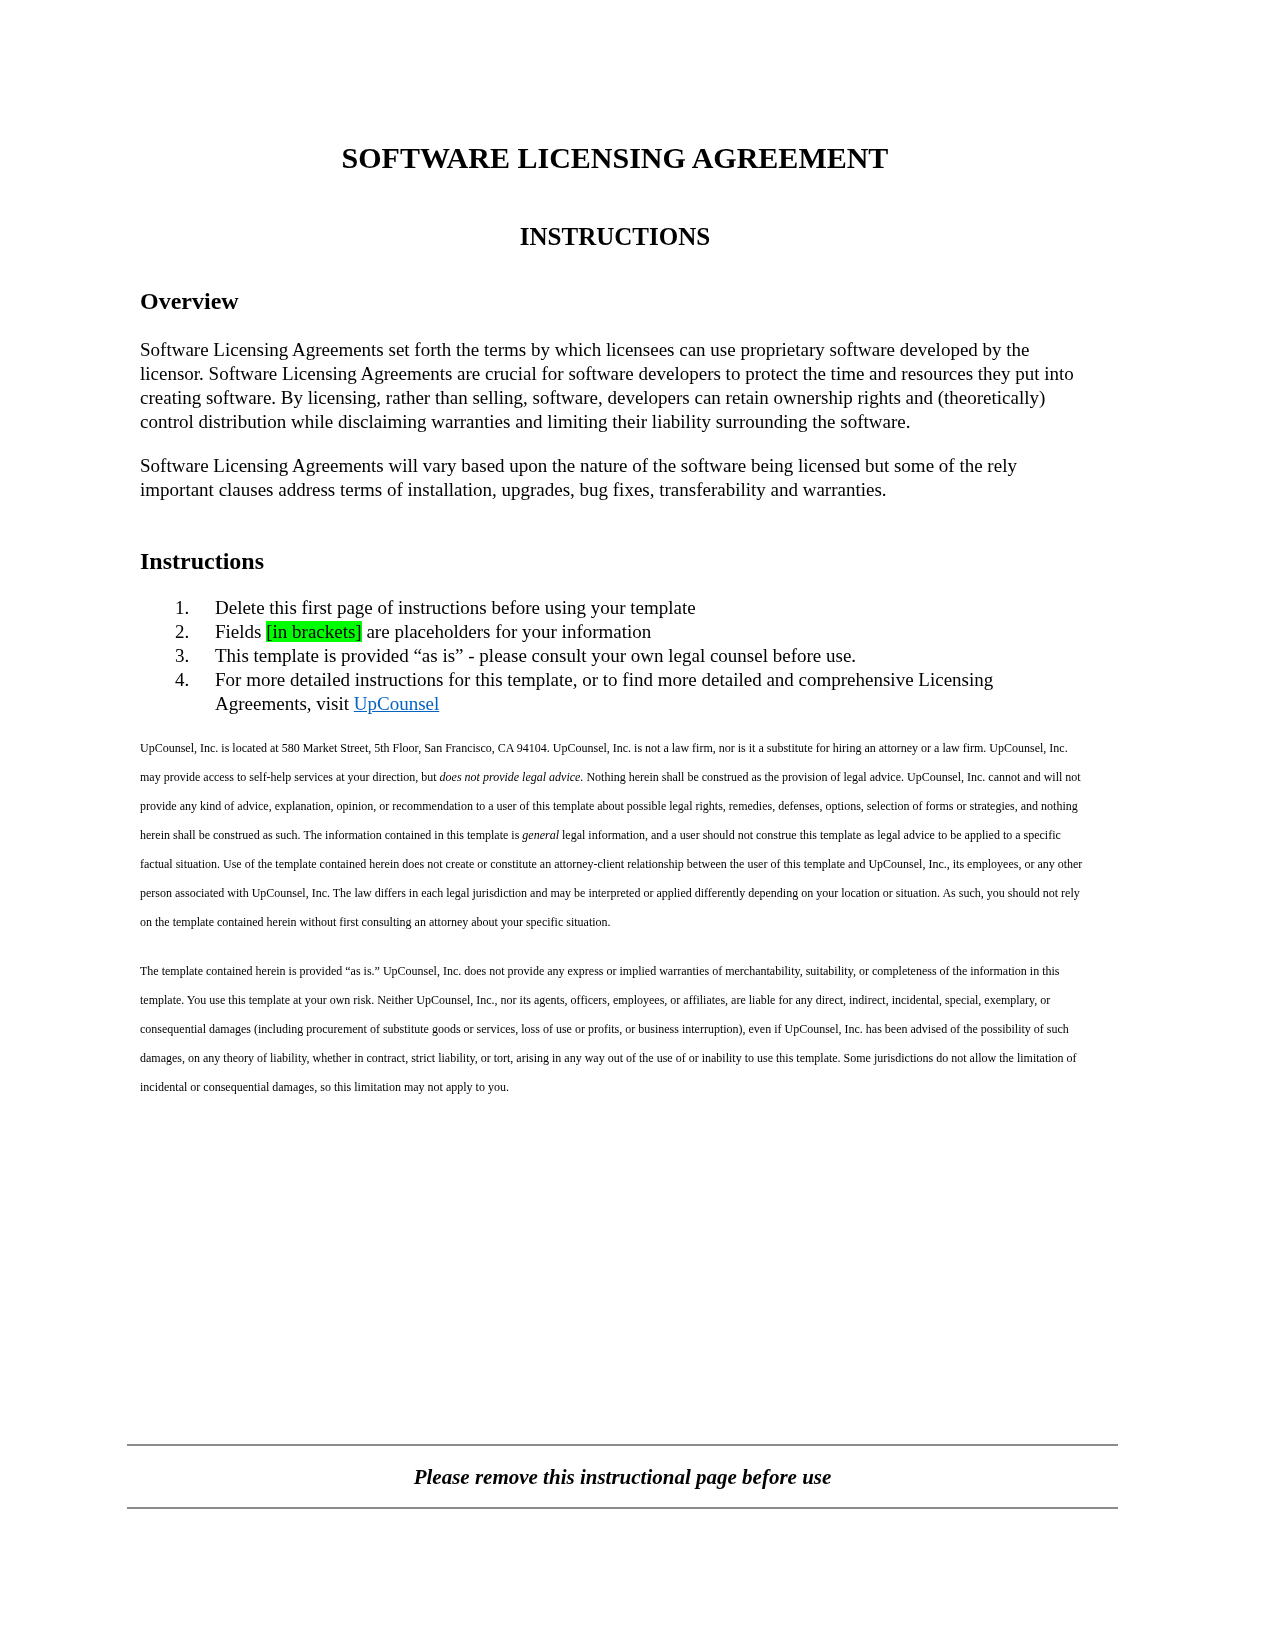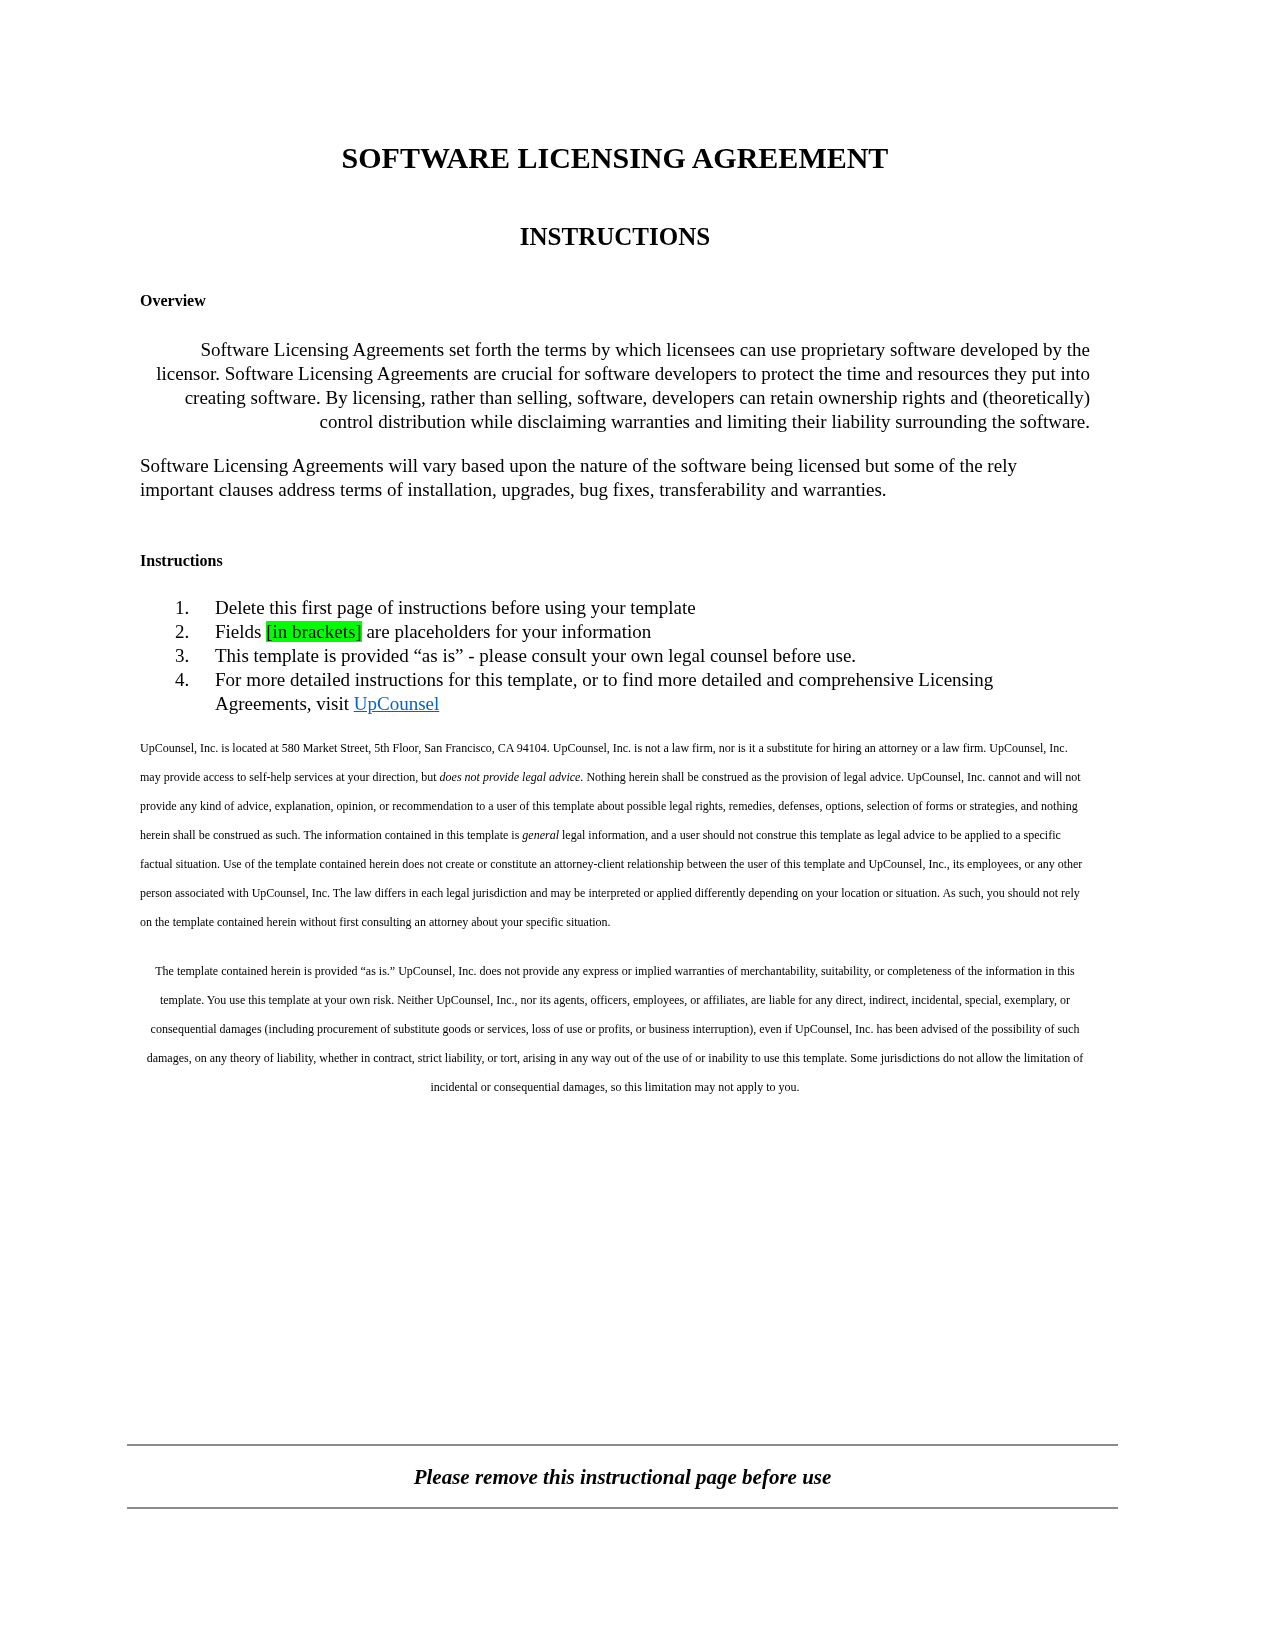--- a/index.html
+++ b/index.html
@@ -28,33 +28,33 @@
     text-align: center;
   }
   .doc-subtitle {
     margin-top: 46px;
     font-size: 25px;
     line-height: 30px;
     font-weight: bold;
     text-align: center;
   }
   .section-heading {
-    font-size: 16px;
+    font-size: 24px;
     line-height: 26px;
     font-weight: bold;
   }
   .h-overview { margin-top: 36px; }
   .h-instructions { margin-top: 46px; }
   .h-disclaimer { margin-top: 30px; }
   .body-para {
     font-size: 19px;
     line-height: 24px;
     text-align: left;
   }
-  .p-first { margin-top: 24px; text-align: right; }
+  .p-first { margin-top: 24px; }
   .p-next { margin-top: 20px; }
   .numbered-list { margin-top: 22px; }
   .list-item {
     display: flex;
     font-size: 19px;
     line-height: 24px;
   }
   .li-num {
     margin-left: 35px;
     width: 40px;
@@ -67,21 +67,21 @@
   .doc-link {
     color: var(--link-color, #0563c1);
     text-decoration: underline;
     cursor: pointer;
   }
   .disclaimer-para {
     font-size: 12px;
     line-height: 29px;
   }
   .disc-p1 { margin-top: 18px; }
-  .disc-p2 { margin-top: 20px; text-align: center; }
+  .disc-p2 { margin-top: 20px; }
   .em { font-style: italic; }
   .notice-block {
     position: absolute;
     left: 127px;
     top: 1304px;
     width: 991px;
     font-style: italic;
   }
   .rule {
     height: 0;

